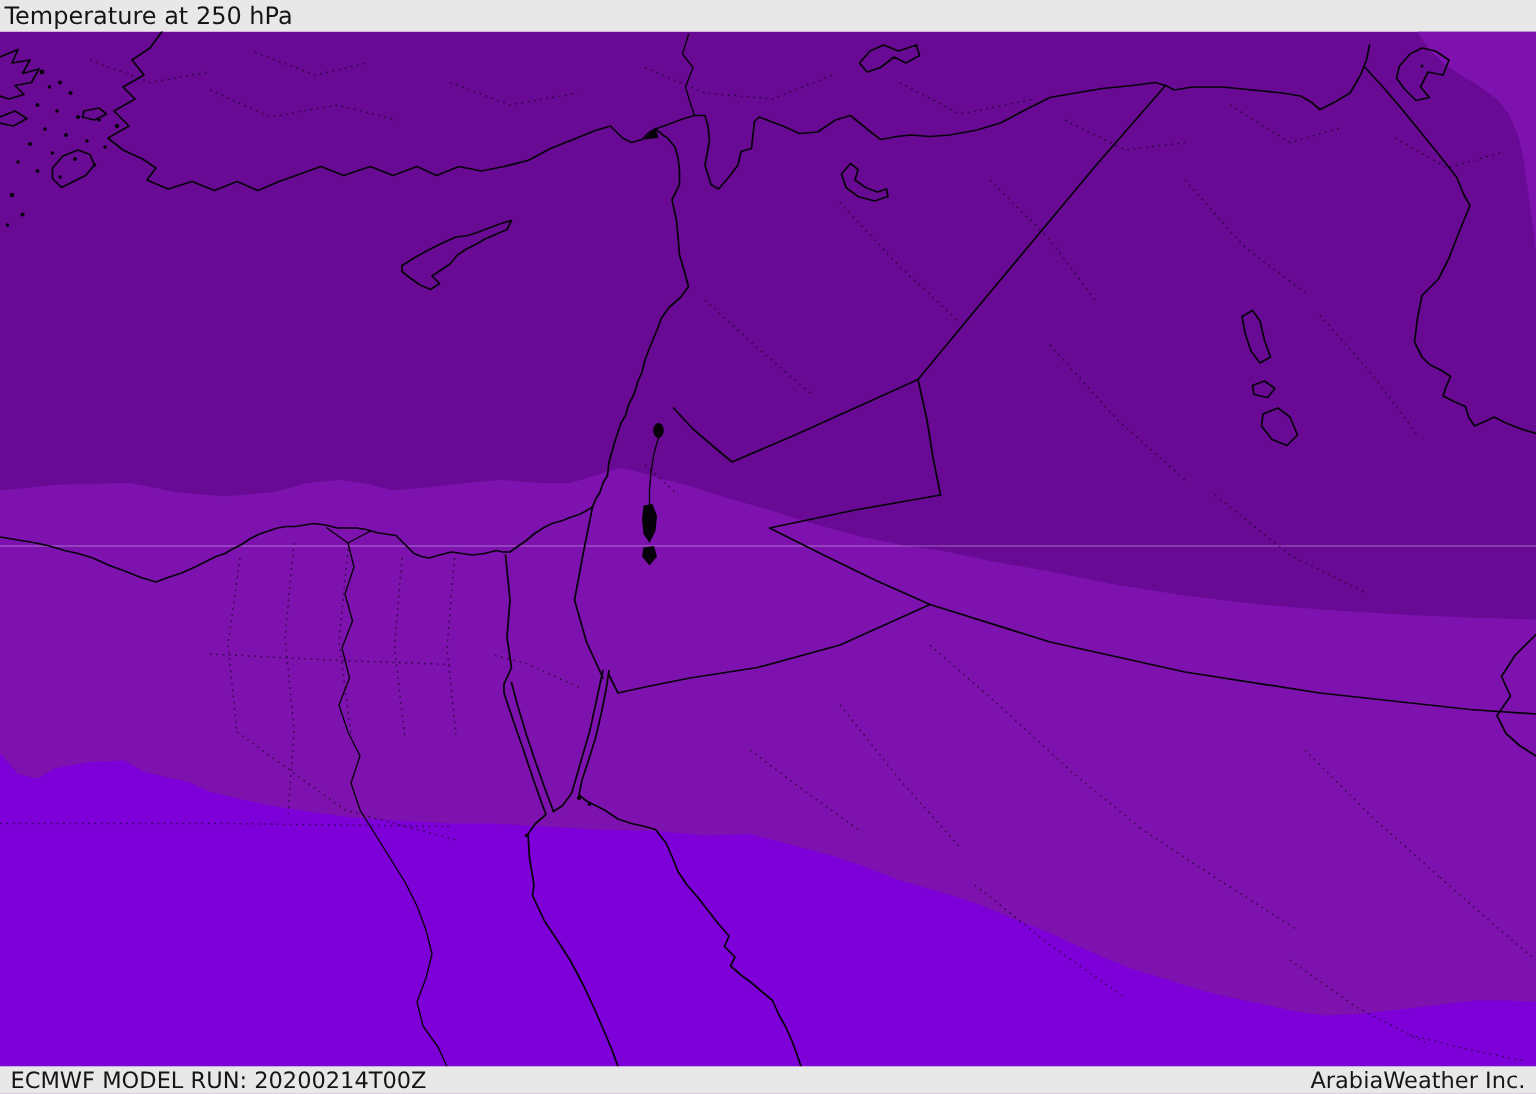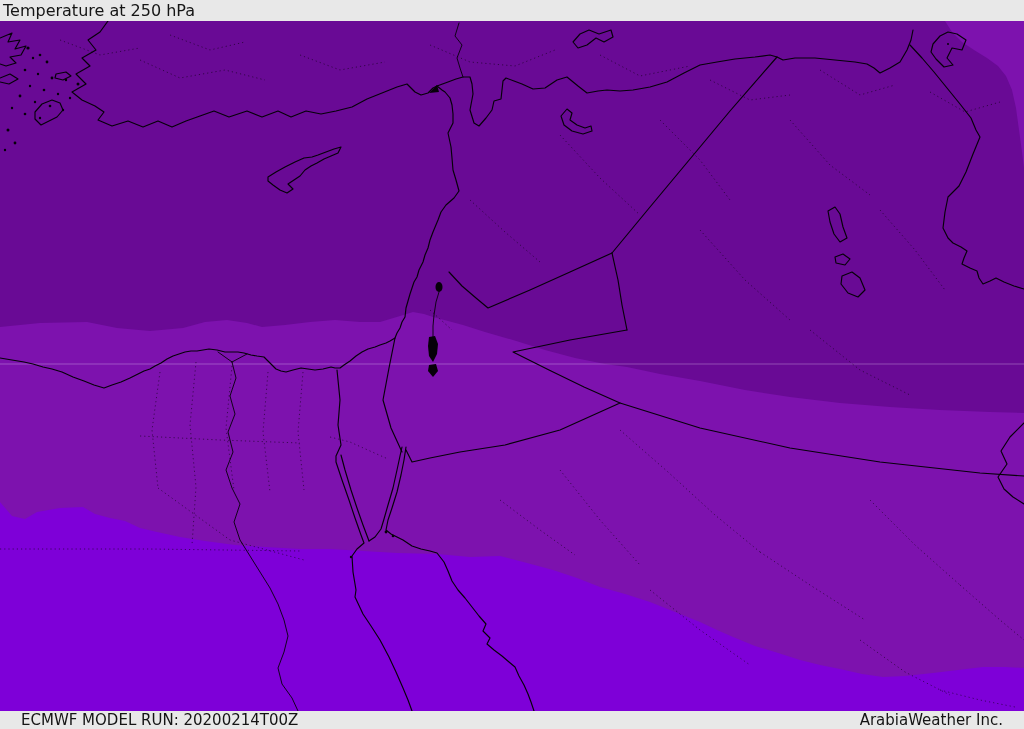--- a/index.html
+++ b/index.html
@@ -1,21 +1,21 @@
 <!DOCTYPE html>
 <html><head>
 <meta charset="utf-8">
 <style>
   html,body{margin:0;padding:0;background:#ffffff;}
   .screen{position:relative;width:1024px;height:729px;overflow:hidden;
           font-family:"DejaVu Sans","Liberation Sans",sans-serif;}
   .bar{position:absolute;left:0;width:1024px;background:#e8e8e8;color:#151515;
        display:flex;justify-content:space-between;align-items:center;box-sizing:border-box;}
   .bar.header{top:0;height:21px;font-size:16px;line-height:21px;padding:0 3px;}
-  .bar.footer{top:711px;height:18px;font-size:15px;line-height:18px;padding:0 21px;}
+  .bar.footer{top:711px;height:18px;font-size:15px;line-height:18px;padding:0 7px;}
   .bar span{white-space:nowrap;}
   svg.map{position:absolute;top:21px;left:0;display:block;}
   .solid{fill:none;stroke-width:1.15;stroke-linejoin:round;stroke-linecap:round;}
   .thin{stroke-width:0.9;}
   .dotted{fill:none;stroke-width:1;stroke-dasharray:1.2 3;opacity:0.55;}
   .grat{stroke:rgba(240,225,255,0.30);stroke-width:1;}
 </style>
 </head>
 <body>
 

